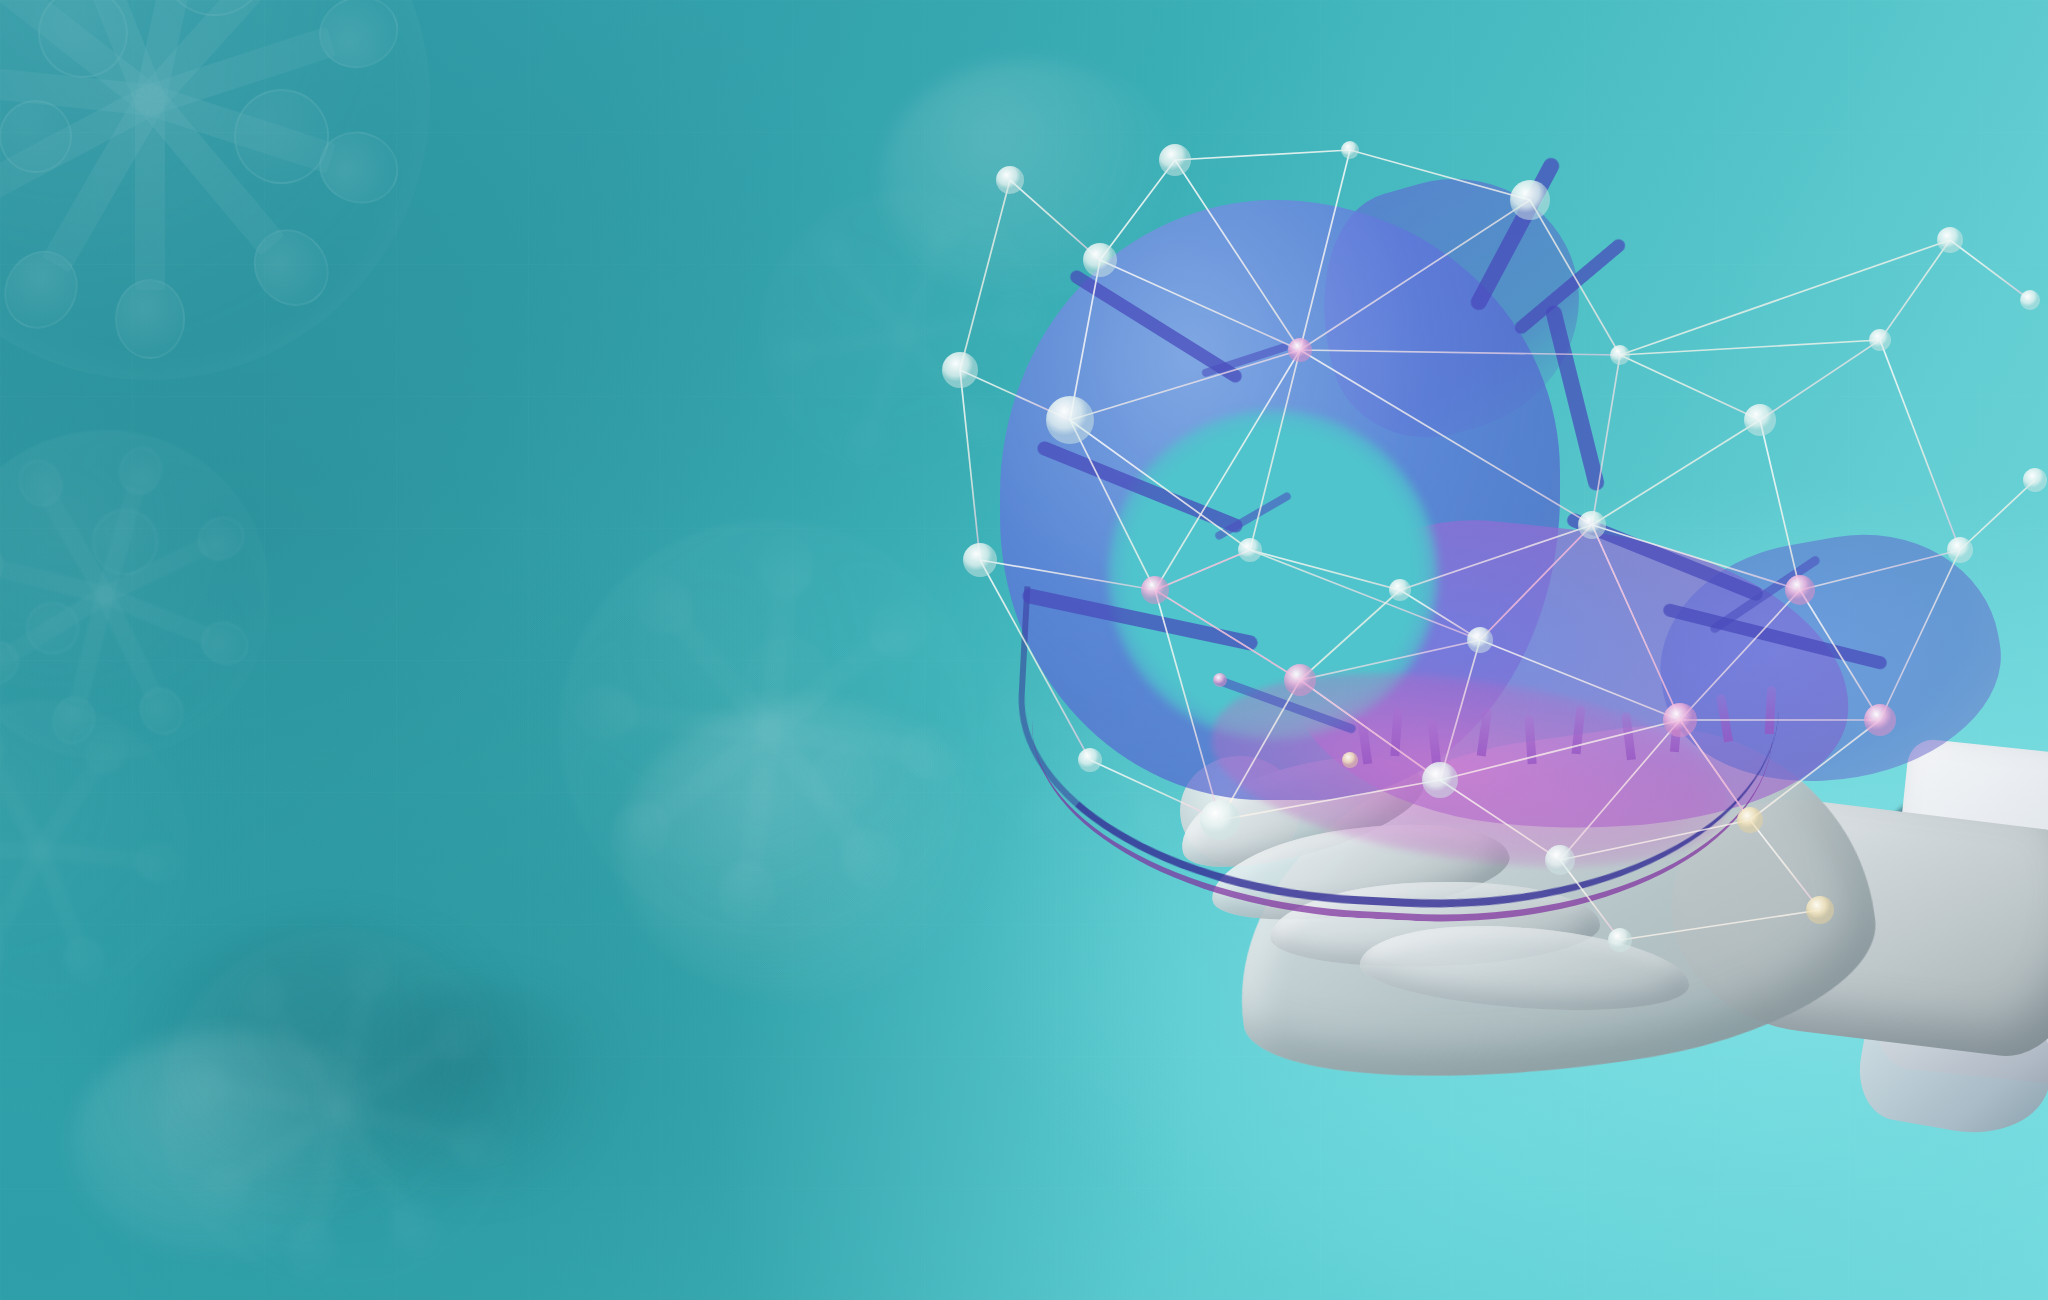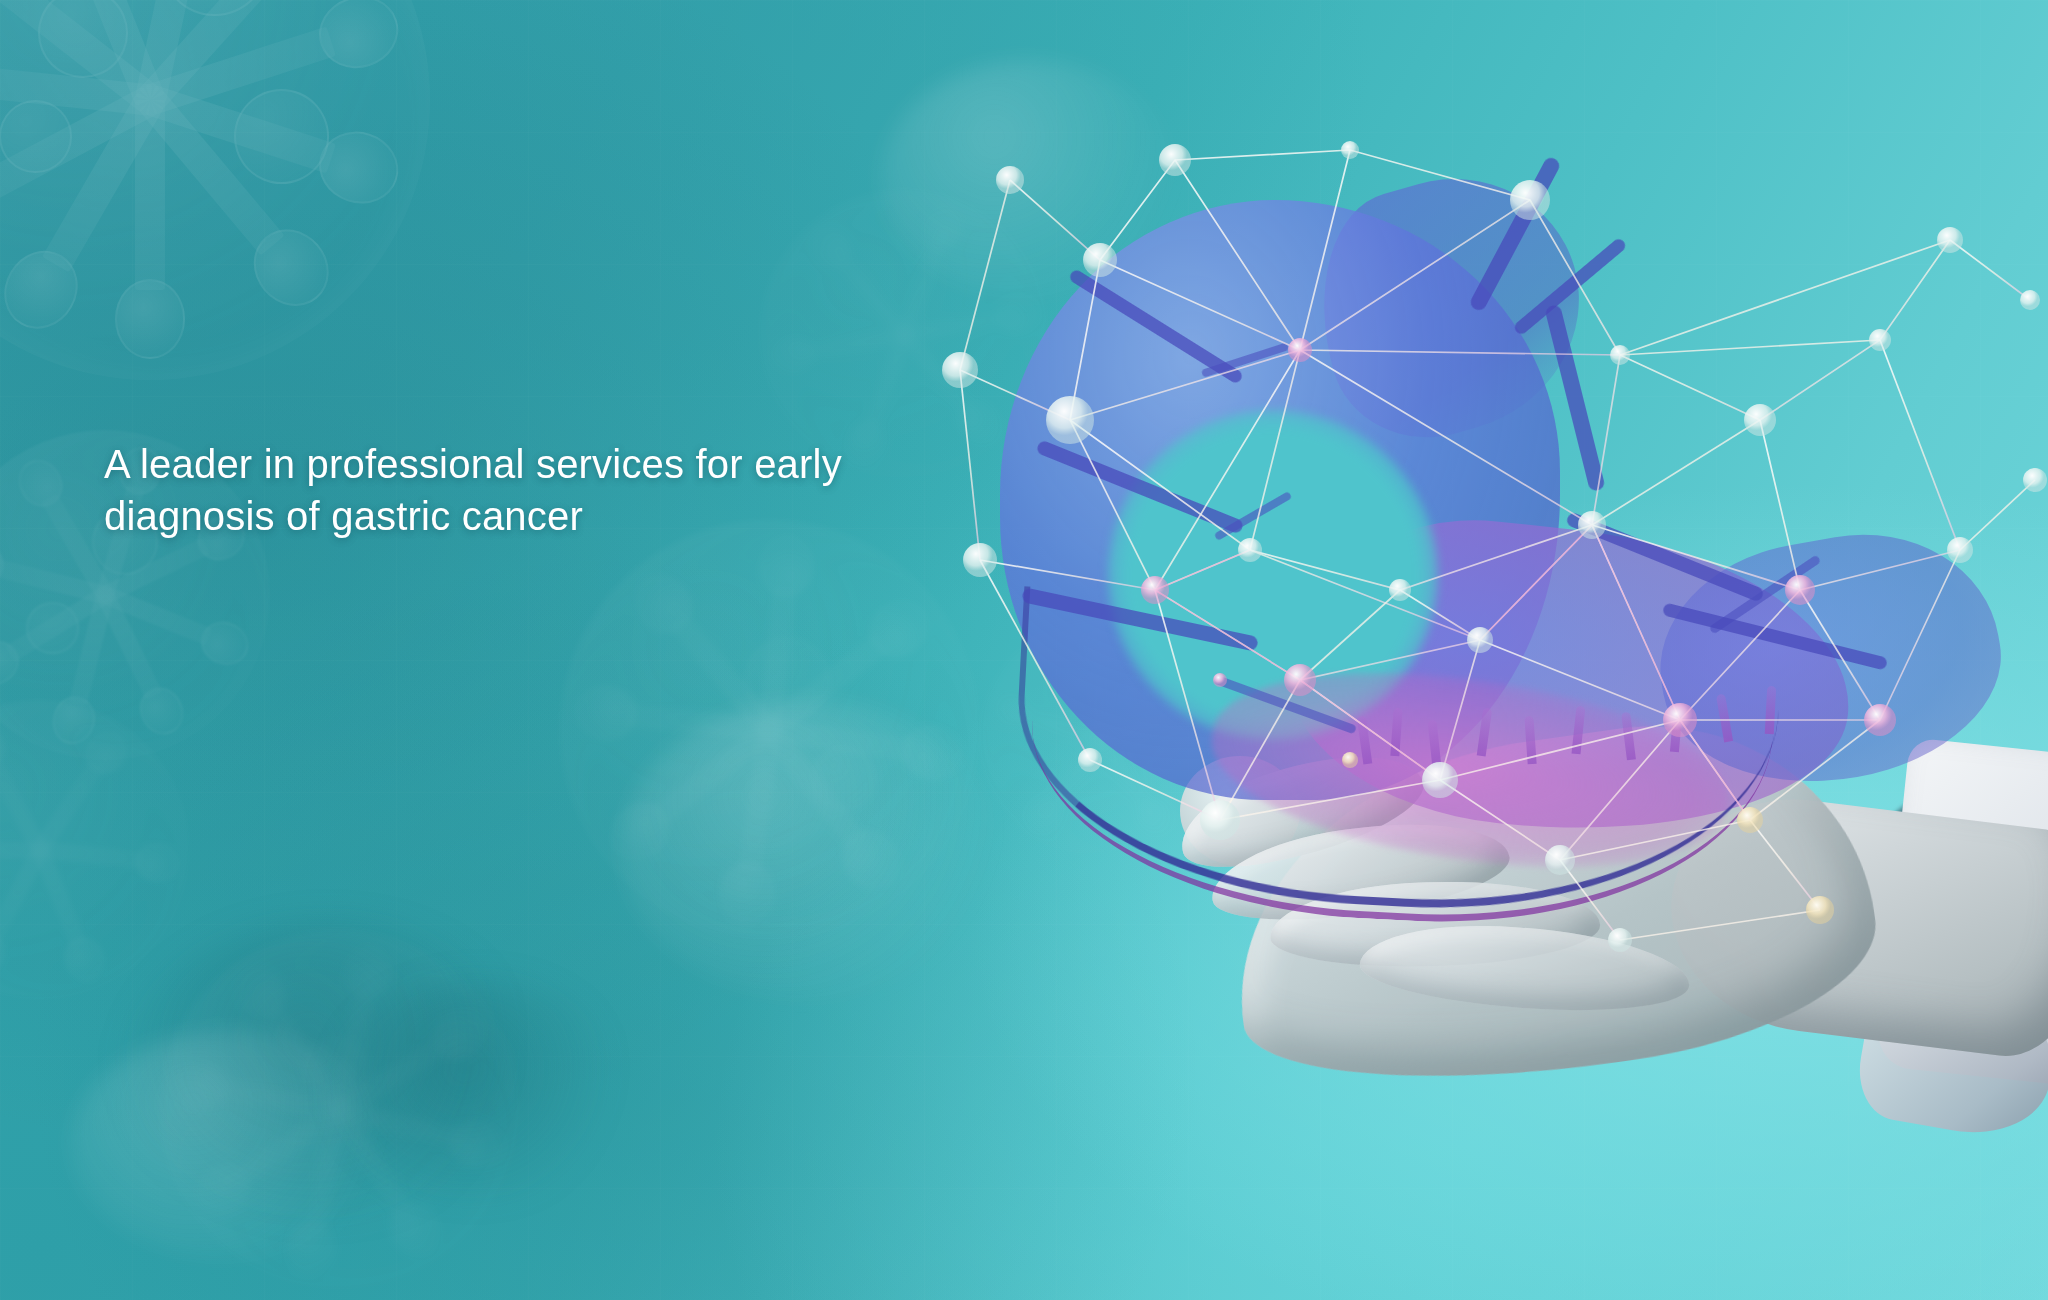--- a/index.html
+++ b/index.html
@@ -530,19 +530,15 @@
         <circle cx="900" cy="790" r="14" fill="url(#ndc)"></circle>
         <circle cx="1110" cy="180" r="10" fill="url(#nd)"></circle>
         <circle cx="1115" cy="360" r="12" fill="url(#nd)"></circle>
         <circle cx="300" cy="560" r="7" fill="url(#ndp)"></circle>
         <circle cx="430" cy="640" r="8" fill="url(#ndc)"></circle>
       </g>
     </svg>
   </div>
 
   <div class="copy">
-    <p class="subhead">
-      <span>A leader in professional services for early</span>
-      <span>diagnosis of gastric cancer</span>
-    </p>
   </div>
 
 </div>
 
 </body></html>

